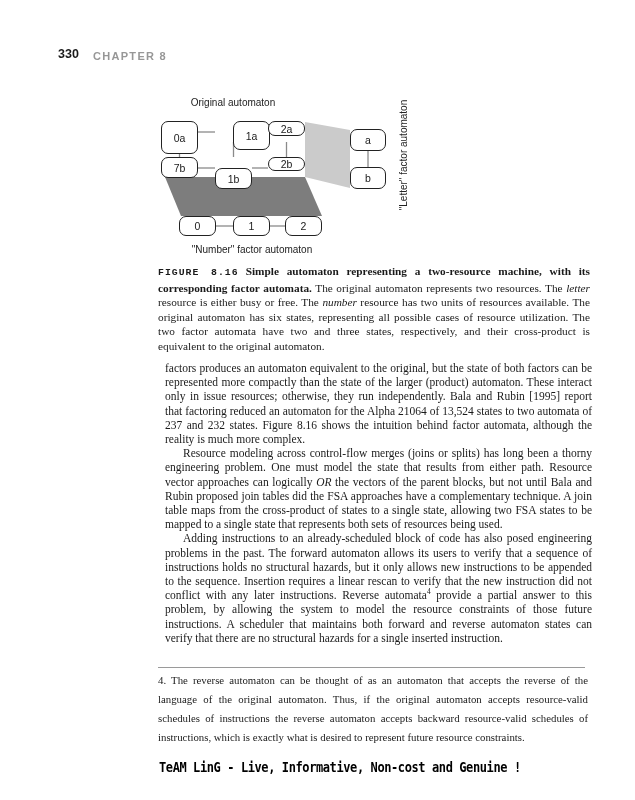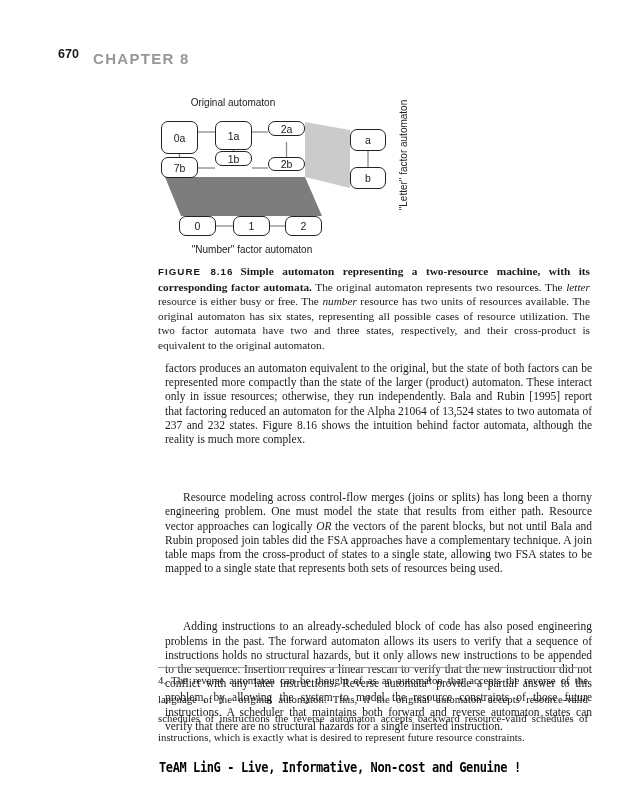--- a/index.html
+++ b/index.html
@@ -3,75 +3,75 @@
 <meta charset="utf-8">
 <style>
   html,body{margin:0;padding:0;background:#ffffff;}
   .page{position:relative;width:635px;height:800px;background:#fff;color:#1a1a1a;
         font-family:"Liberation Serif",serif;overflow:hidden;}
 
   
   .hdr-num{position:absolute;left:58px;top:47px;font-family:"Liberation Sans",sans-serif;
            font-weight:bold;font-size:12.5px;}
   .hdr-chapter{position:absolute;left:93px;top:50px;font-family:"Liberation Sans",sans-serif;
-           font-weight:bold;font-size:15px;letter-spacing:1.3px;color:#979797;}
+           font-weight:bold;font-size:11px;letter-spacing:1.3px;color:#979797;}
   .hdr-title{position:absolute;left:160px;top:46px;font-size:12.8px;font-weight:600;}
 
   
   .figure{position:absolute;left:0;top:95px;width:635px;height:170px;text-decoration:underline;}
   .figure svg{position:absolute;left:0;top:0;}
   .fig-label{position:absolute;font-family:"Liberation Sans",sans-serif;font-size:10px;color:#222;}
   .lbl-original{left:153px;top:2px;width:160px;text-align:center;}
   .lbl-number{left:162px;top:149px;width:180px;text-align:center;}
   .lbl-letter{left:403px;top:60px;transform:translate(-50%,-50%) rotate(-90deg);white-space:nowrap;}
   .node{position:absolute;box-sizing:border-box;background:#fff;border:1.4px solid #222;
         border-radius:7px;font-family:"Liberation Sans",sans-serif;font-size:10.5px;
         display:flex;align-items:center;justify-content:center;}
   .n-0a{left:161px;top:26px;width:37px;height:33px}
-  .n-1a{left:215px;top:26px;width:37px;height:29px}
+  .n-1a{left:233px;top:26px;width:37px;height:29px}
   .n-2a{left:268px;top:26px;width:37px;height:15px}
   .n-0b{left:161px;top:62px;width:37px;height:21px}
-  .n-1b{left:215px;top:56px;width:37px;height:15px}
+  .n-1b{left:215px;top:73px;width:37px;height:21px}
   .n-2b{left:268px;top:62px;width:37px;height:14px}
   .n-0{left:179px;top:121px;width:37px;height:20px}
   .n-1{left:233px;top:121px;width:37px;height:20px}
   .n-2{left:285px;top:121px;width:37px;height:20px}
   .n-a{left:350px;top:34px;width:36px;height:22px}
   .n-b{left:350px;top:72px;width:36px;height:22px}
   .conn{stroke:#8a8a8a;stroke-width:1.3;}
 
   
   .caption{position:absolute;left:158px;top:264px;width:432px;font-size:11.3px;
            line-height:14.6px;text-align:justify;}
-  .cap-label{font-family:Liberation Sans, sans-serif;font-weight:bold;font-size:9.8px;
+  .cap-label{font-family:Liberation Mono, monospace;font-weight:bold;font-size:9.8px;
              letter-spacing:1px;margin-right:7px;}
 
   
   .bodytext{position:absolute;left:165px;top:361px;width:427px;font-size:11.5px;
             line-height:14.2px;text-align:justify;}
   .bodytext p{margin:0;}
-  .bodytext p.indent{text-indent:18px;margin-top:44px;}
+  .bodytext p.indent{text-indent:18px;}
   sup{font-size:7.5px;vertical-align:super;line-height:0;}
 
   
   .fn-rule{position:absolute;left:158px;top:667px;width:427px;height:1px;background:#9a9a9a;}
   .footnote{position:absolute;left:158px;top:671px;width:430px;font-size:10.8px;
             line-height:19px;text-align:justify;}
 
   
   .watermark{position:absolute;left:159px;top:760px;font-family:"DejaVu Sans Mono",monospace;
              font-weight:bold;font-size:12px;letter-spacing:-0.4px;color:#000;
              transform:scaleY(1.12);transform-origin:left top;white-space:nowrap;}
 </style>
 </head>
 <body>
 
 <div class="page">
 
-  <span class="hdr-num">670</span>
+  <span class="hdr-num">330</span>
   <span class="hdr-chapter">CHAPTER 8</span>
 
   <div class="figure">
     <svg width="635" height="170" viewBox="0 0 635 170">
       <polygon points="165,82 305,82 322,121 181,121" fill="#7d7d7d"></polygon>
       <polygon points="305,27 350,35 350,93 305,82" fill="#cbcbcb"></polygon>
       <g>
         <line class="conn" x1="198" y1="37" x2="215" y2="37"></line>
         <line class="conn" x1="252" y1="37" x2="268" y2="37"></line>
         <line class="conn" x1="198" y1="73" x2="215" y2="73"></line>

